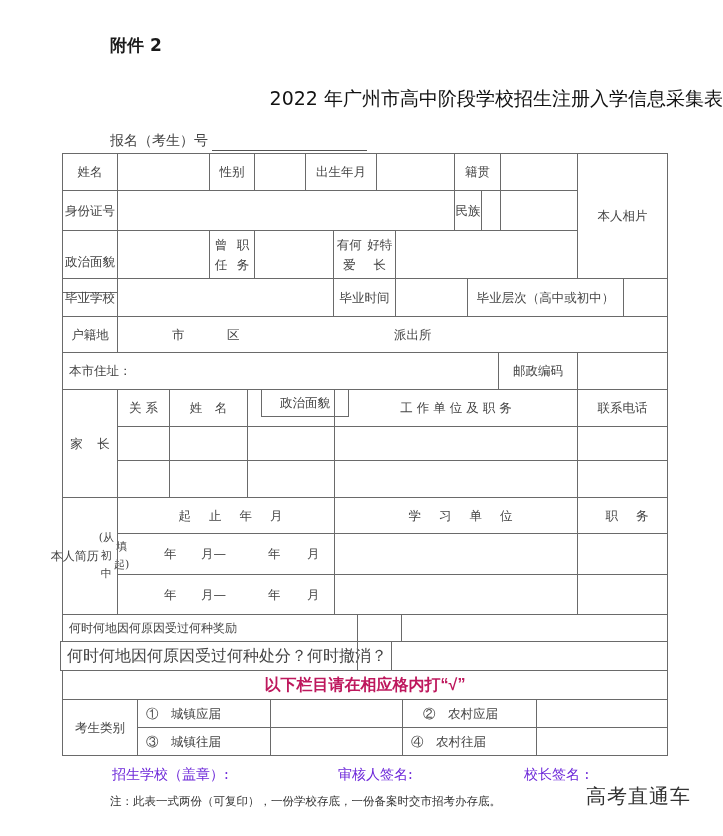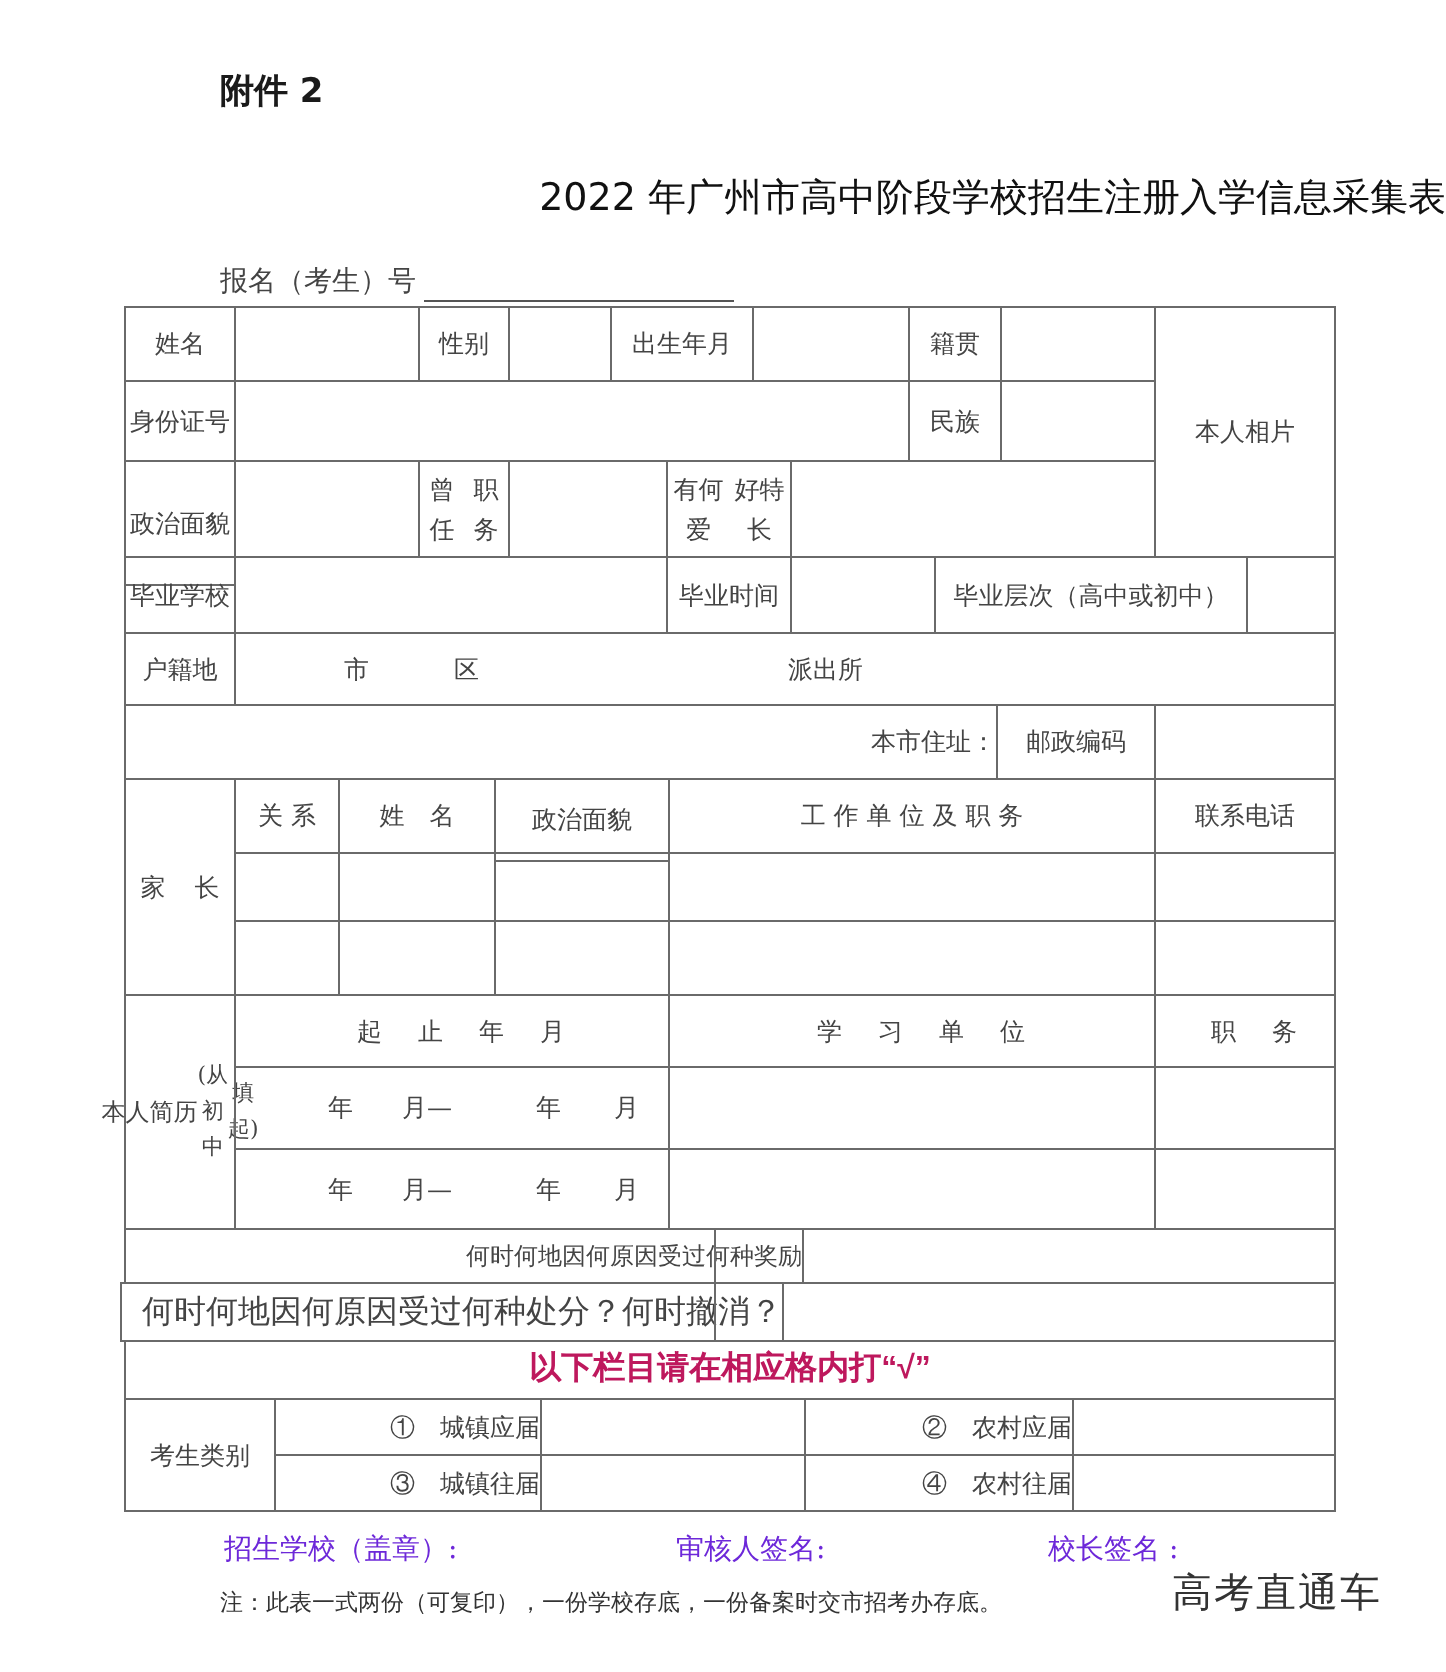--- a/index.html
+++ b/index.html
@@ -8,21 +8,21 @@
   .abs { position: absolute; }
   .attach { left: 110px; top: 34px; font-size: 17px; font-weight: bold; color: #1a1a1a;
             font-family: "DejaVu Sans", "Liberation Sans", sans-serif; }
   .title { left: 0; width: 723px; top: 86px; text-align: right; font-size: 19px; color: #111;
            font-family: "DejaVu Sans", "Liberation Sans", sans-serif; }
   .regno { left: 110px; top: 132px; font-size: 14px; color: #444; }
   .regline { left: 212px; top: 150px; width: 155px; border-bottom: 1px solid #555; }
   .cell { position: absolute; box-sizing: border-box; border: 1px solid #6a6a6a;
           display: flex; align-items: center; justify-content: center; text-align: center;
           font-size: 12.5px; color: #444; line-height: 20px; }
-  .left { justify-content: flex-end; padding-left: 6px; }
+  .left { justify-content: flex-start; padding-left: 6px; font-family: Liberation Serif, serif; }
   .vt { flex-direction: row; }
   .bold { font-weight: bold; color: #be185d; font-size: 16px;
           font-family: Liberation Sans, sans-serif; }
   .sig { top: 766px; font-size: 14px; color: #6d28d9; }
   .note { left: 110px; top: 794px; font-size: 11.5px; color: #333; }
   .wm { left: 586px; top: 783px; font-size: 20px; color: #333;
         font-family: "DejaVu Sans", "Liberation Sans", sans-serif; letter-spacing: 1px; }
   .spaced { letter-spacing: 7px; padding-left: 16px; }
 </style>
 </head>
@@ -43,21 +43,21 @@
   <div class="cell" style="left:376px;top:153px;width:79px;height:38px"></div>
   <div class="cell" style="left:454px;top:153px;width:47px;height:38px">籍贯</div>
   <div class="cell" style="left:500px;top:153px;width:78px;height:38px"></div>
   <div class="cell" style="left:577px;top:153px;width:91px;height:126px">本人相片</div>
 
   <div class="cell vt" style="left:62px;top:190px;width:56px;height:41px">
     <span>身份</span>
     <span>证号</span>
   </div>
   <div class="cell" style="left:117px;top:190px;width:338px;height:41px"></div>
-  <div class="cell" style="left:454px;top:190px;width:47px;height:41px">民族</div>
+  <div class="cell" style="left:454px;top:190px;width:28px;height:41px">民族</div>
   <div class="cell" style="left:500px;top:190px;width:78px;height:41px"></div>
 
   <div class="cell vt" style="left:62px;top:230px;width:56px;height:63px">
     <span>政治</span>
     <span>面貌</span>
   </div>
   <div class="cell" style="left:117px;top:230px;width:93px;height:49px"></div>
   <div class="cell vt" style="left:209px;top:230px;width:46px;height:49px">
     <span>曾任</span>
     <span>职务</span>
@@ -94,21 +94,21 @@
   </div>
   <div class="cell" style="left:498px;top:352px;width:80px;height:38px">邮政编码</div>
   <div class="cell" style="left:577px;top:352px;width:91px;height:38px"></div>
 
   <div class="cell vt" style="left:62px;top:389px;width:56px;height:109px;justify-content:space-around">
     <span>家</span>
     <span>长</span>
   </div>
   <div class="cell" style="left:117px;top:389px;width:53px;height:38px">关 系</div>
   <div class="cell" style="left:169px;top:389px;width:79px;height:38px">姓　名</div>
-  <div class="cell" style="left:247px;top:389px;width:88px;height:42px">政治面貌</div>
+  <div class="cell" style="left:261px;top:389px;width:88px;height:28px">政治面貌</div>
   <div class="cell" style="left:334px;top:389px;width:244px;height:38px">工 作 单 位 及 职 务</div>
   <div class="cell" style="left:577px;top:389px;width:91px;height:38px">联系电话</div>
 
   <div class="cell" style="left:117px;top:426px;width:53px;height:35px"></div>
   <div class="cell" style="left:169px;top:426px;width:79px;height:35px"></div>
   <div class="cell" style="left:247px;top:426px;width:88px;height:35px"></div>
   <div class="cell" style="left:334px;top:426px;width:244px;height:35px"></div>
   <div class="cell" style="left:577px;top:426px;width:91px;height:35px"></div>
 
   <div class="cell" style="left:117px;top:460px;width:53px;height:38px"></div>

